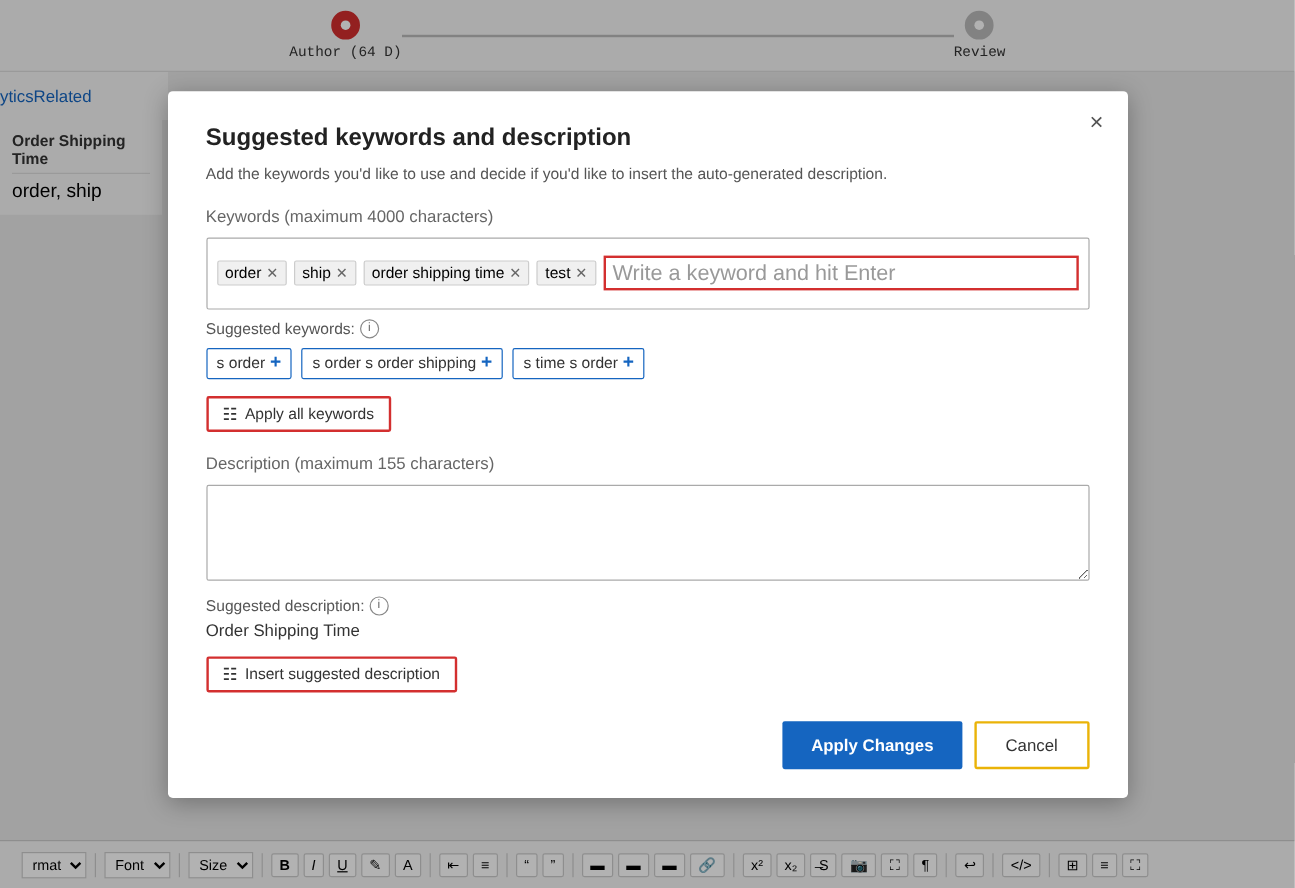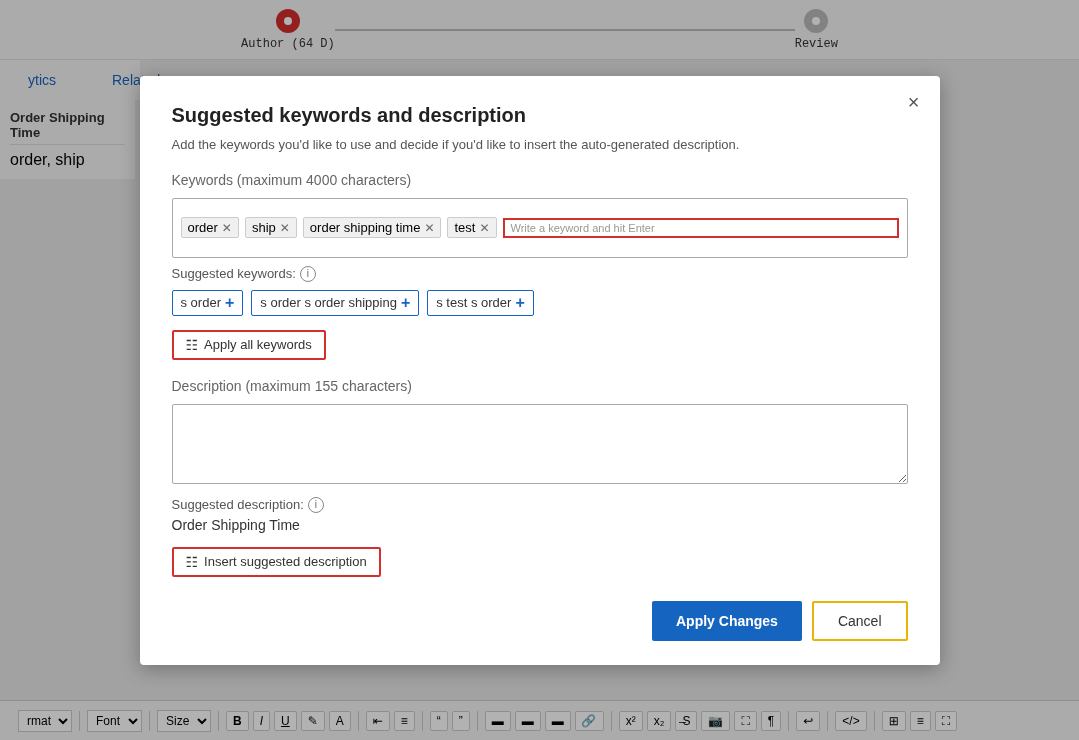--- a/index.html
+++ b/index.html
@@ -46,21 +46,21 @@
       font-size: 12px; color: #333; font-family: Liberation Mono, monospace;
     }
 
     
     .nav-tabs {
       position: absolute; top: 60px; left: 0; width: 140px; height: 40px;
       display: flex; align-items: center;
       background: #f5f5f5;
     }
     .nav-tab {
-      padding: 8px 28px; font-size: 14px; color: #1565c0; cursor: pointer;
+      padding: 8px 0; font-size: 14px; color: #1565c0; cursor: pointer;
     }
 
     
     .left-content {
       position: absolute; top: 100px; left: 0; width: 135px;
       padding: 10px;
       background: #f5f5f5;
     }
     .left-title {
       font-size: 13px; font-weight: bold; color: #333; margin-bottom: 6px;
@@ -137,21 +137,21 @@
       display: flex; align-items: center; gap: 4px;
       background: #f0f0f0; border: 1px solid #ccc;
       border-radius: 2px; padding: 2px 6px;
       font-size: 13px;
     }
     .keyword-tag-close {
       cursor: pointer; font-size: 12px; color: #666;
     }
 
     .keyword-input-wrapper {
-      border: 2px solid #d32f2f; padding: 2px 6px; font-size: 11px;
+      border: 2px solid #d32f2f; padding: 2px 6px; font-size: 18px;
       color: #999; flex: 1; min-width: 180px;
     }
 
     
     .suggested-label {
       font-size: 13px; color: #555; margin-bottom: 8px;
       display: flex; align-items: center; gap: 4px;
     }
     .info-icon {
       width: 16px; height: 16px; border-radius: 50%; border: 1px solid #888;
@@ -340,21 +340,21 @@
     <div class="suggested-tags">
       <div class="suggested-tag">
         <span>s order</span>
         <span class="suggested-tag-plus">+</span>
       </div>
       <div class="suggested-tag">
         <span>s order s order shipping</span>
         <span class="suggested-tag-plus">+</span>
       </div>
       <div class="suggested-tag">
-        <span>s test s order</span>
+        <span>s time s order</span>
         <span class="suggested-tag-plus">+</span>
       </div>
     </div>
 
     
     <button class="insert-btn">
       <span class="insert-icon">☷</span>
       <span>Apply all keywords</span>
     </button>
 

